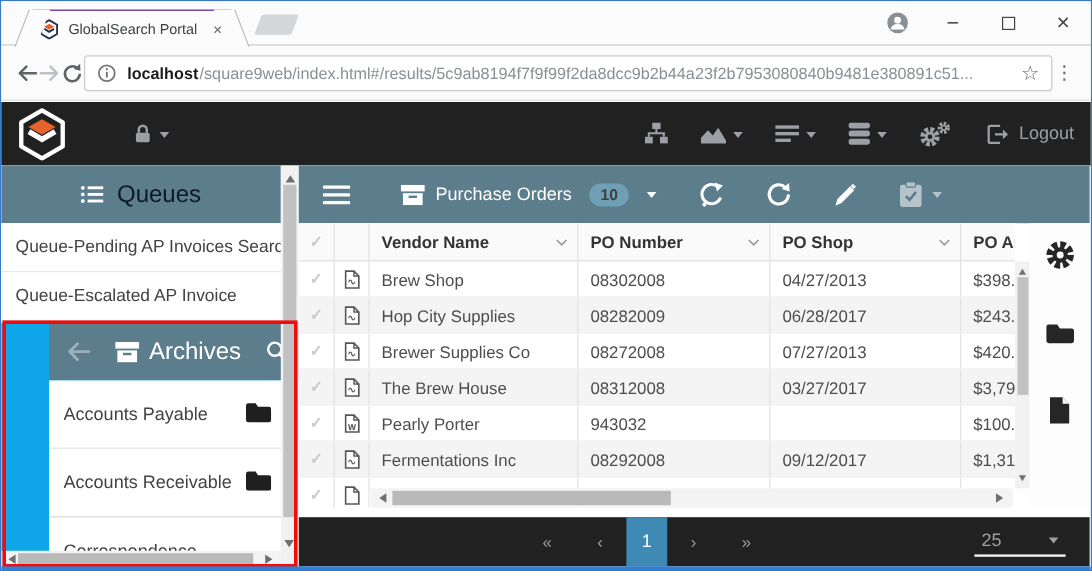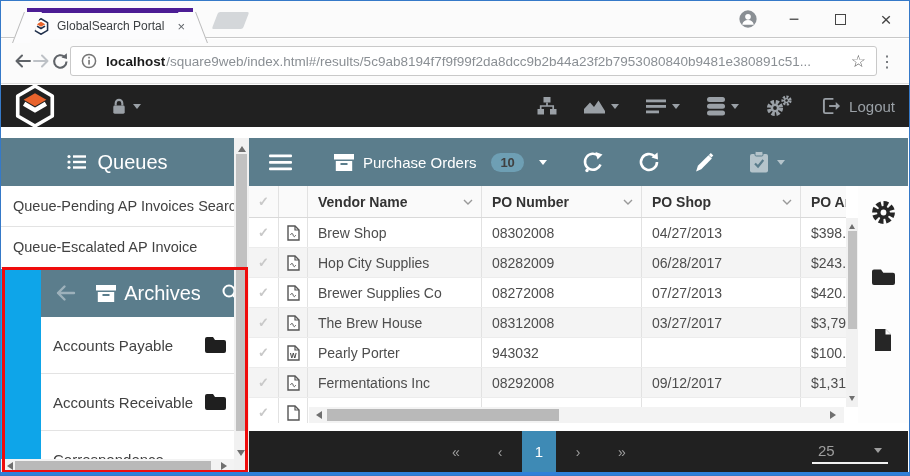--- a/index.html
+++ b/index.html
@@ -5,21 +5,21 @@
   * { margin:0; padding:0; box-sizing:border-box; }
   html,body { background:#e9e9e9; }
   body { font-family:"Liberation Sans", sans-serif; }
   .window { position:relative; width:910px; height:476px; background:#fff;
             border:1px solid #3579c8; overflow:hidden; }
 
   
   .tabstrip { position:absolute; left:0; top:0; width:100%; height:37px;
               background:#fbfbfb; border-bottom:1px solid #c8c8c8; }
   .tab { position:absolute; left:26px; top:7px; width:166px; height:31px;
-         background:#fcfcfd; border-top:5px solid #4c1d95; z-index:3;
+         background:#fcfcfd; border-top:1px solid #4c1d95; z-index:3;
          display:flex; align-items:center; padding:0 4px 0 6px; }
   .tab::before { content:""; position:absolute; left:-9px; top:-1px; width:17px; height:31px;
                  background:#fcfcfd; border-left:1px solid #b9b9b9; transform:skewX(-21deg); }
   .tab::after  { content:""; position:absolute; right:-9px; top:-1px; width:17px; height:31px;
                  background:#fcfcfd; border-right:1px solid #b9b9b9; transform:skewX(21deg); }
   .tab-title { font-size:12px; color:#3c4043; margin-left:8px; flex:1; white-space:nowrap;
                overflow:hidden; }
   .tab-close { font-size:13px; color:#5f6368; padding:0 4px; z-index:4; }
   .newtab { position:absolute; left:214px; top:11px; width:31px; height:17px;
             background:#d4d7da; transform:skewX(-21deg); border-radius:2px; z-index:2; }
@@ -32,34 +32,34 @@
             border-bottom:1px solid #dedede; display:flex; align-items:center;
             padding:0 12px; }
   .urlfield { flex:1; height:30px; background:#fff; border:1px solid #c9c9c9; border-radius:3px;
               display:flex; align-items:center; padding:0 10px; gap:9px; min-width:0; }
   .url-host { color:#1b1b1b; font-weight:700; font-size:13.5px; white-space:nowrap; }
   .url-rest { color:#8a8f94; font-size:13.5px; white-space:nowrap; overflow:hidden; flex:1; }
   .star { font-size:17px; color:#616161; margin-left:auto; }
   .kebab-url { font-size:16px; color:#5f6368; letter-spacing:0; padding:0 2px; }
 
   
-  .appbar { position:absolute; left:0; top:84px; width:100%; height:42px; background:#212121;
+  .appbar { position:absolute; left:0; top:84px; width:100%; height:53px; background:#212121;
             display:flex; align-items:center; padding:0 14px;justify-content:center; }
   .appbar .grow { flex:1; }
   .abar-ic { display:flex; align-items:center; margin-left:27px; }
   .caret { width:0; height:0; border:4px solid transparent; border-top-width:5px; margin-left:6px;
            margin-top:5px; }
   .caret.gray  { border-top-color:#9aa0a6; }
   .caret.white { border-top-color:#fff; }
   .logout { display:flex; align-items:center; gap:8px; color:#9aa0a6; font-size:15px; margin-left:30px; }
 
   
   .sidebar { position:absolute; left:0; top:137px; width:248px; bottom:3px; background:#fff; }
   .slate { background:#5b7d8c; }
-  .queues-header { width:233px; height:48px; color:#ffffff; font-size:20px; display:flex;
+  .queues-header { width:233px; height:48px; color:#0f172a; font-size:20px; display:flex;
                    align-items:center; justify-content:center; gap:10px; }
   .q-item { width:233px; height:41px; border-bottom:1px solid #e3e3e3; display:flex;
             align-items:center; padding:0 2px 0 12px; font-size:14.5px; color:#424242;
             white-space:nowrap; overflow:hidden; background:#fff; }
   .archives { position:absolute; left:0; top:131px; width:253px; bottom:0; overflow:hidden; background:#0ea5e9;padding-left:40px; }
   .arch-header { height:48px; display:flex; align-items:center; padding:0 13px; color:#fff; }
   .arch-center { flex:1; display:flex; align-items:center; justify-content:center; gap:8px;
                  font-size:20px; color:#fff; }
   .arch-item { height:57px; border-bottom:1px solid #e3e3e3; display:flex; align-items:center;
                padding:0 9px 0 12px; font-size:15px; color:#424242; background:#fff; }

